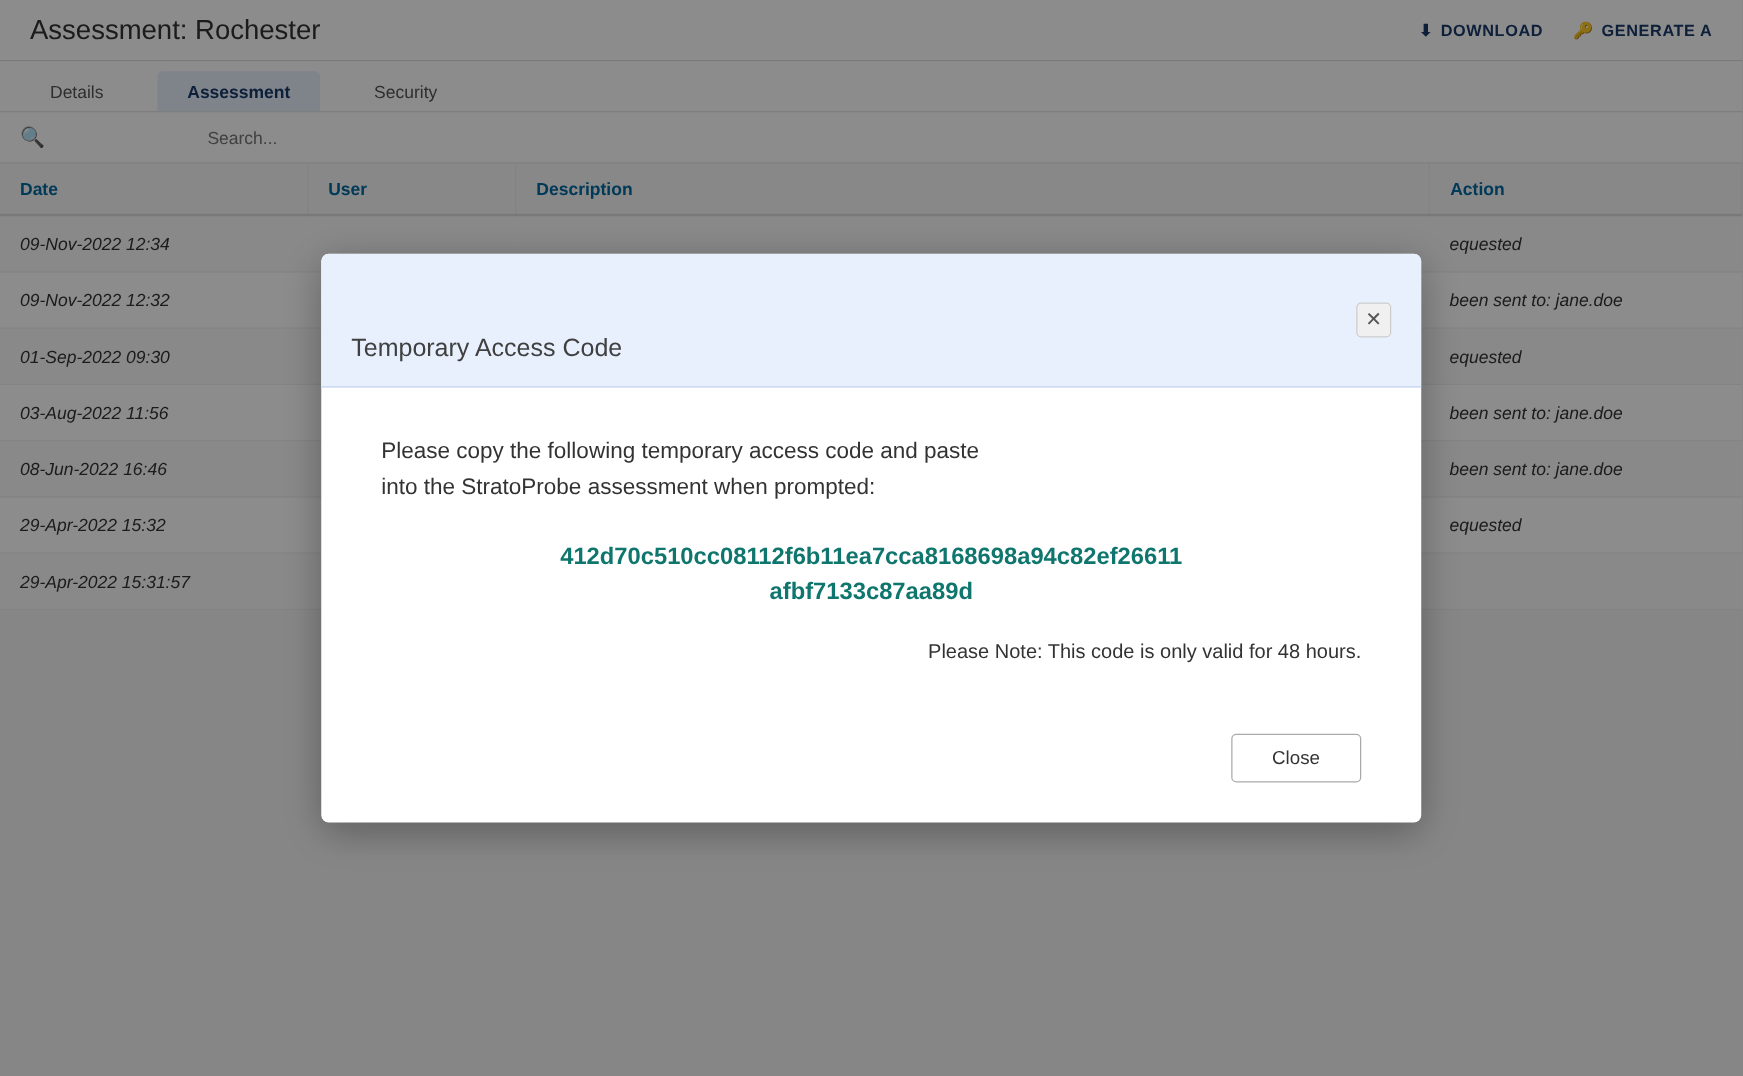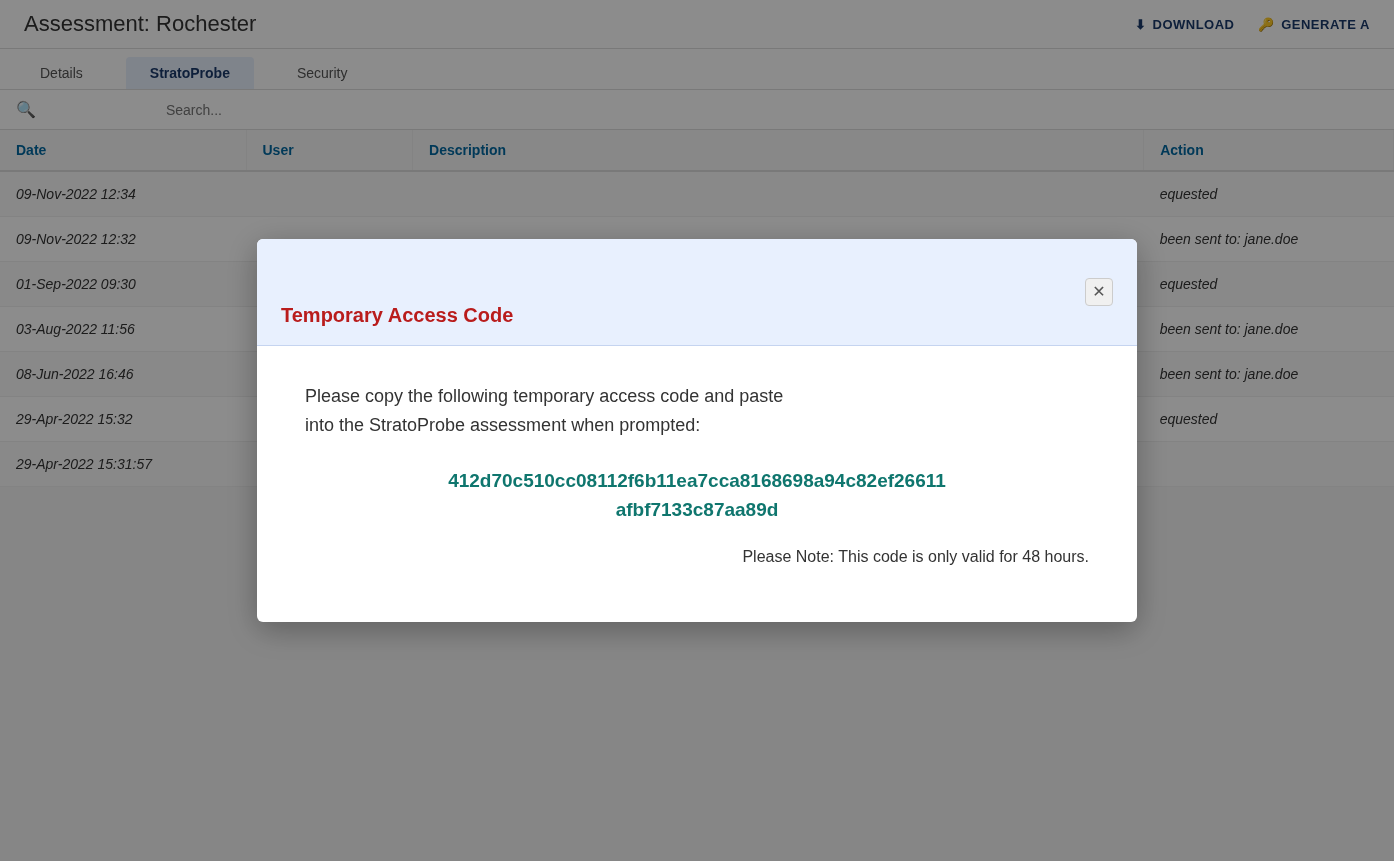--- a/index.html
+++ b/index.html
@@ -152,22 +152,22 @@
     .modal-header {
       background: #e8f0fe;
       padding: 18px 24px;
       display: flex;
       align-items: center;
       justify-content: space-between;
       border-bottom: 1px solid #c5d4f0;
     }
     .modal-title {
       font-size: 20px;
-      font-weight: 700;
-      color: #b91c1c;
+      font-weight: 400;
+      color: #404040;
       margin-top: 47px;
     }
     .modal-close-btn {
       background: #f0f0f0;
       border: 1px solid #ccc;
       border-radius: 4px;
       width: 28px;
       height: 28px;
       display: flex;
       align-items: center;
@@ -231,21 +231,21 @@
       </span>
       <span class="header-btn">
         <span>🔑</span>
         <span>GENERATE A</span>
       </span>
     </div>
   </div>
 
   <div class="tabs-bar">
     <div class="tab">Details</div>
-    <div class="tab active">StratoProbe</div>
+    <div class="tab active">Assessment</div>
     <div class="tab">Security</div>
   </div>
 
   <div class="search-bar">
     <span class="search-icon-wrap">🔍</span>
     <input class="search-input" type="text" placeholder="Search..." style="">
   </div>
 
   <div class="table-container">
     <table class="data-table">
@@ -315,14 +315,17 @@
 
     <div class="modal-body">
       <p class="modal-description">
         <span>Please copy the following temporary access code and paste</span><br>
         <span>into the StratoProbe assessment when prompted:</span>
       </p>
       <div class="access-code">412d70c510cc08112f6b11ea7cca8168698a94c82ef26611<br>afbf7133c87aa89d</div>
       <p class="modal-note">Please Note: This code is only valid for 48 hours.</p>
     </div>
 
+    <div class="modal-footer">
+      <button class="close-button">Close</button>
+    </div>
   </div>
 </div>
 
 </body></html>

